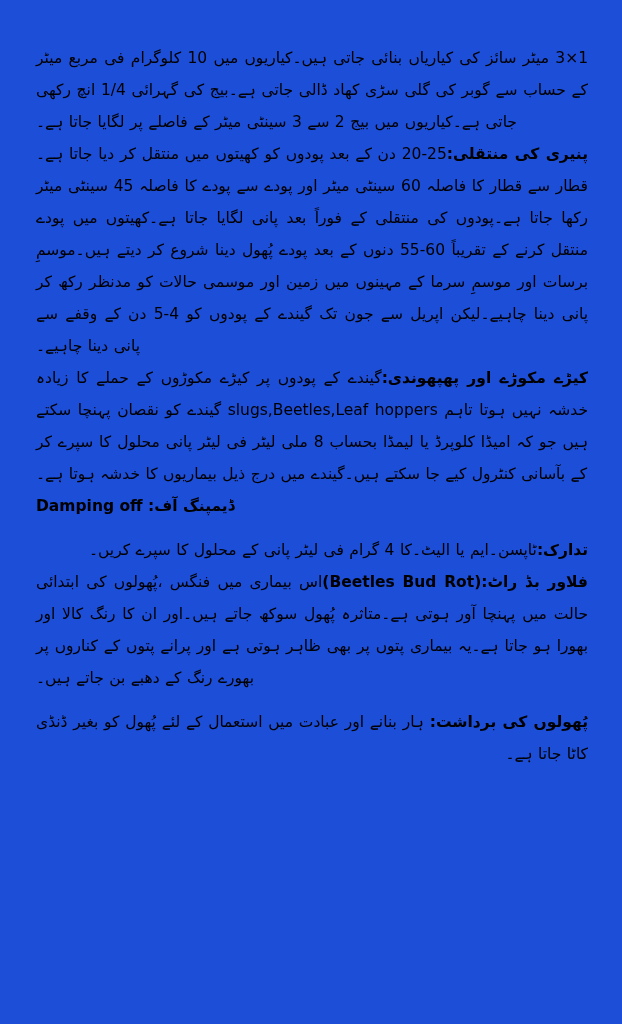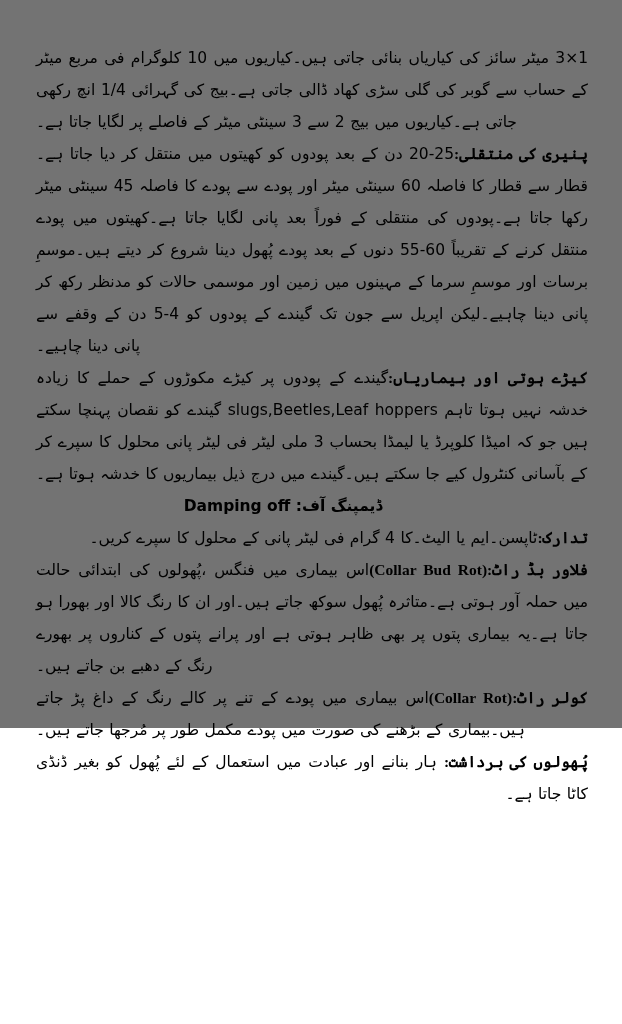--- a/index.html
+++ b/index.html
@@ -8,71 +8,70 @@
     background: #ffffff;
   }
   body {
     width: 622px;
     height: 1024px;
     overflow: hidden;
   }
   .page {
     box-sizing: border-box;
     width: 622px;
-    height: 728px;
+    height: 1024px;
     padding: 42px 34px 0 36px;
     direction: rtl;
     unicode-bidi: embed;
     font-family: "DejaVu Sans", sans-serif;
     font-size: 15.5px;
     line-height: 32px;
     color: #000000;
-    background: #737373;
+    background: #1d4ed8;
   }
   .para {
     margin: 0;
     text-align: justify;
     text-align-last: left;
     word-spacing: 0.5px;
   }
   .para.flush-right {
     text-align-last: right;
+    margin-top: 12px;
   }
   .lead {
     font-weight: 700;
-    font-family: Liberation Serif, serif;
   }
   .heading-line {
     margin: 0;
-    text-align: center;
+    text-align: left;
     padding-left: 0;
     padding-right: 58px;
     font-weight: 700;
   }
   .heading-line .latin {
     font-weight: 700;
   }
 </style>
 </head>
 <body>
 
 <div class="page">
 
   <p class="para"><span>‎3×1‎ میٹر سائز کی کیاریاں بنائی جاتی ہیں۔کیاریوں میں 10 کلوگرام فی مربع میٹر کے حساب سے گوبر کی گلی سڑی کھاد ڈالی جاتی ہے۔بیج کی گہرائی 1/4 انچ رکھی جاتی ہے۔کیاریوں میں بیج 2 سے 3 سینٹی میٹر کے فاصلے پر لگایا جاتا ہے۔</span></p>
 
   <p class="para"><span class="lead">پنیری کی منتقلی:</span><span>25-20 دن کے بعد پودوں کو کھیتوں میں منتقل کر دیا جاتا ہے۔قطار سے قطار کا فاصلہ 60 سینٹی میٹر اور پودے سے پودے کا فاصلہ 45 سینٹی میٹر رکھا جاتا ہے۔پودوں کی منتقلی کے فوراً بعد پانی لگایا جاتا ہے۔کھیتوں میں پودے منتقل کرنے کے تقریباً 60-55 دنوں کے بعد پودے پُھول دینا شروع کر دیتے ہیں۔موسمِ برسات اور موسمِ سرما کے مہینوں میں زمین اور موسمی حالات کو مدنظر رکھ کر پانی دینا چاہیے۔لیکن اپریل سے جون تک گیندے کے پودوں کو 4-5 دن کے وقفے سے پانی دینا چاہیے۔</span></p>
 
-  <p class="para"><span class="lead">کیڑے ہوتی اور بیماریاں:</span><span>گیندے کے پودوں پر کیڑے مکوڑوں کے حملے کا زیادہ خدشہ نہیں ہوتا تاہم slugs,Beetles,Leaf hoppers گیندے کو نقصان پہنچا سکتے ہیں جو کہ امیڈا کلوپرڈ یا لیمڈا بحساب 3 ملی لیٹر فی لیٹر پانی محلول کا سپرے کر کے بآسانی کنٹرول کیے جا سکتے ہیں۔گیندے میں درج ذیل بیماریوں کا خدشہ ہوتا ہے۔</span></p>
+  <p class="para"><span class="lead">کیڑے مکوڑے اور پھپھوندی:</span><span>گیندے کے پودوں پر کیڑے مکوڑوں کے حملے کا زیادہ خدشہ نہیں ہوتا تاہم slugs,Beetles,Leaf hoppers گیندے کو نقصان پہنچا سکتے ہیں جو کہ امیڈا کلوپرڈ یا لیمڈا بحساب 8 ملی لیٹر فی لیٹر پانی محلول کا سپرے کر کے بآسانی کنٹرول کیے جا سکتے ہیں۔گیندے میں درج ذیل بیماریوں کا خدشہ ہوتا ہے۔</span></p>
 
   <p class="heading-line"><span>ڈیمپنگ آف:</span> <span class="latin">Damping off</span></p>
 
 
   <p class="para flush-right"><span class="lead">تدارک:</span><span>ٹاپسن۔ایم یا الیٹ۔کا 4 گرام فی لیٹر پانی کے محلول کا سپرے کریں۔</span></p>
 
-  <p class="para"><span class="lead">فلاور بڈ راٹ:(Collar Bud Rot)</span><span>اس بیماری میں فنگس ،پُھولوں کی ابتدائی حالت میں حملہ آور ہوتی ہے۔متاثرہ پُھول سوکھ جاتے ہیں۔اور ان کا رنگ کالا اور بھورا ہو جاتا ہے۔یہ بیماری پتوں پر بھی ظاہر ہوتی ہے اور پرانے پتوں کے کناروں پر بھورے رنگ کے دھبے بن جاتے ہیں۔</span></p>
+  <p class="para"><span class="lead">فلاور بڈ راٹ:(Beetles Bud Rot)</span><span>اس بیماری میں فنگس ،پُھولوں کی ابتدائی حالت میں پہنچا آور ہوتی ہے۔متاثرہ پُھول سوکھ جاتے ہیں۔اور ان کا رنگ کالا اور بھورا ہو جاتا ہے۔یہ بیماری پتوں پر بھی ظاہر ہوتی ہے اور پرانے پتوں کے کناروں پر بھورے رنگ کے دھبے بن جاتے ہیں۔</span></p>
 
 
-  <p class="para"><span class="lead">کولر راٹ:(Collar Rot)</span><span>اس بیماری میں پودے کے تنے پر کالے رنگ کے داغ پڑ جاتے ہیں۔بیماری کے بڑھنے کی صورت میں پودے مکمل طور پر مُرجھا جاتے ہیں۔</span></p>
 
 
   <p class="para flush-right"><span class="lead">پُھولوں کی برداشت:</span> <span>ہار بنانے اور عبادت میں استعمال کے لئے پُھول کو بغیر ڈنڈی کاٹا جاتا ہے۔</span></p>
 
 </div>
 
 </body></html>

